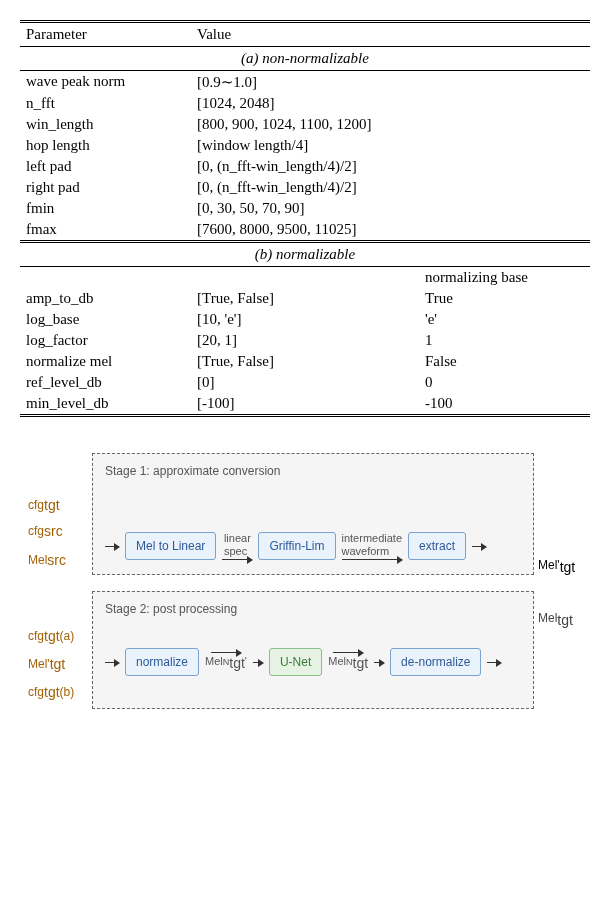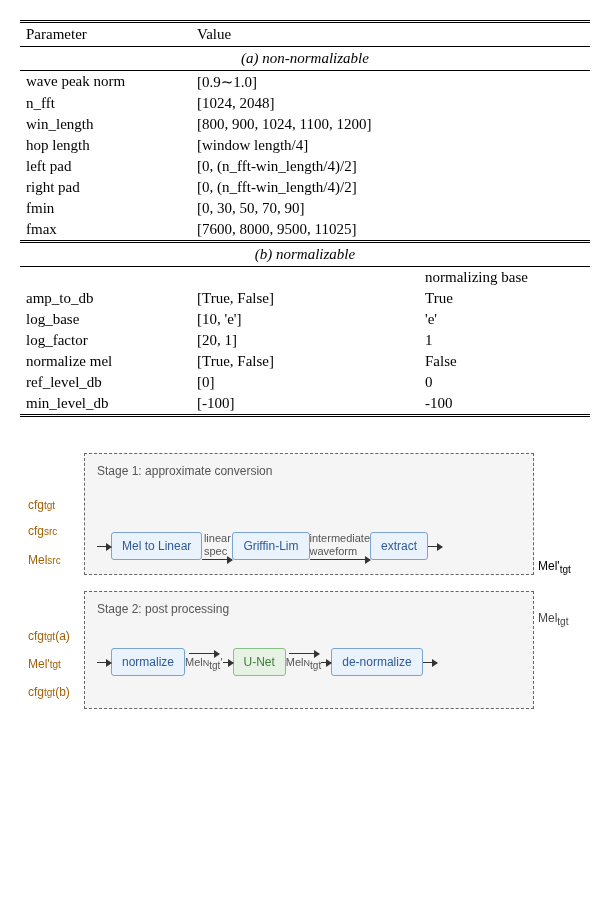--- a/index.html
+++ b/index.html
@@ -40,30 +40,32 @@
   
   .diagram-wrap {
     padding: 6px 8px 10px 8px;
   }
   .dash-box {
     border: 1px dashed #666;
     background: #f5f5f5;
     padding: 10px 16px 14px 12px;
     position: relative;
     margin-bottom: 16px;
+    margin-left: 8px;
   }
   .stage-title {
     font-family: Arial, sans-serif;
     font-size: 12px;
     color: #555;
     margin-bottom: 14px;
   }
   .flow {
     display: flex;
     align-items: center;
+    gap: 6px;
     flex: 1;
   }
   .node {
     border: 1px solid #7aa3d0;
     border-radius: 3px;
     background: #eaf2fb;
     color: #2e5a97;
     padding: 6px 10px;
     font-family: Arial, sans-serif;
     font-size: 12px;
@@ -96,21 +98,21 @@
     color: #555;
     white-space: nowrap;
     line-height: 1.1;
   }
   .arrow-group {
     display: flex;
     flex-direction: column;
     align-items: center;
     gap: 2px;
   }
-  .sub { font-size: 10px; vertical-align: sub; }
+  .sub { font-size: 14px; vertical-align: sub; }
   .diagram-outer {
     display:flex;
     gap:4px;
   }
   .left-labels {
     width:52px;
     font-family: Arial, sans-serif;
     font-size:12px;
     color:#a16207;
     display:flex;

